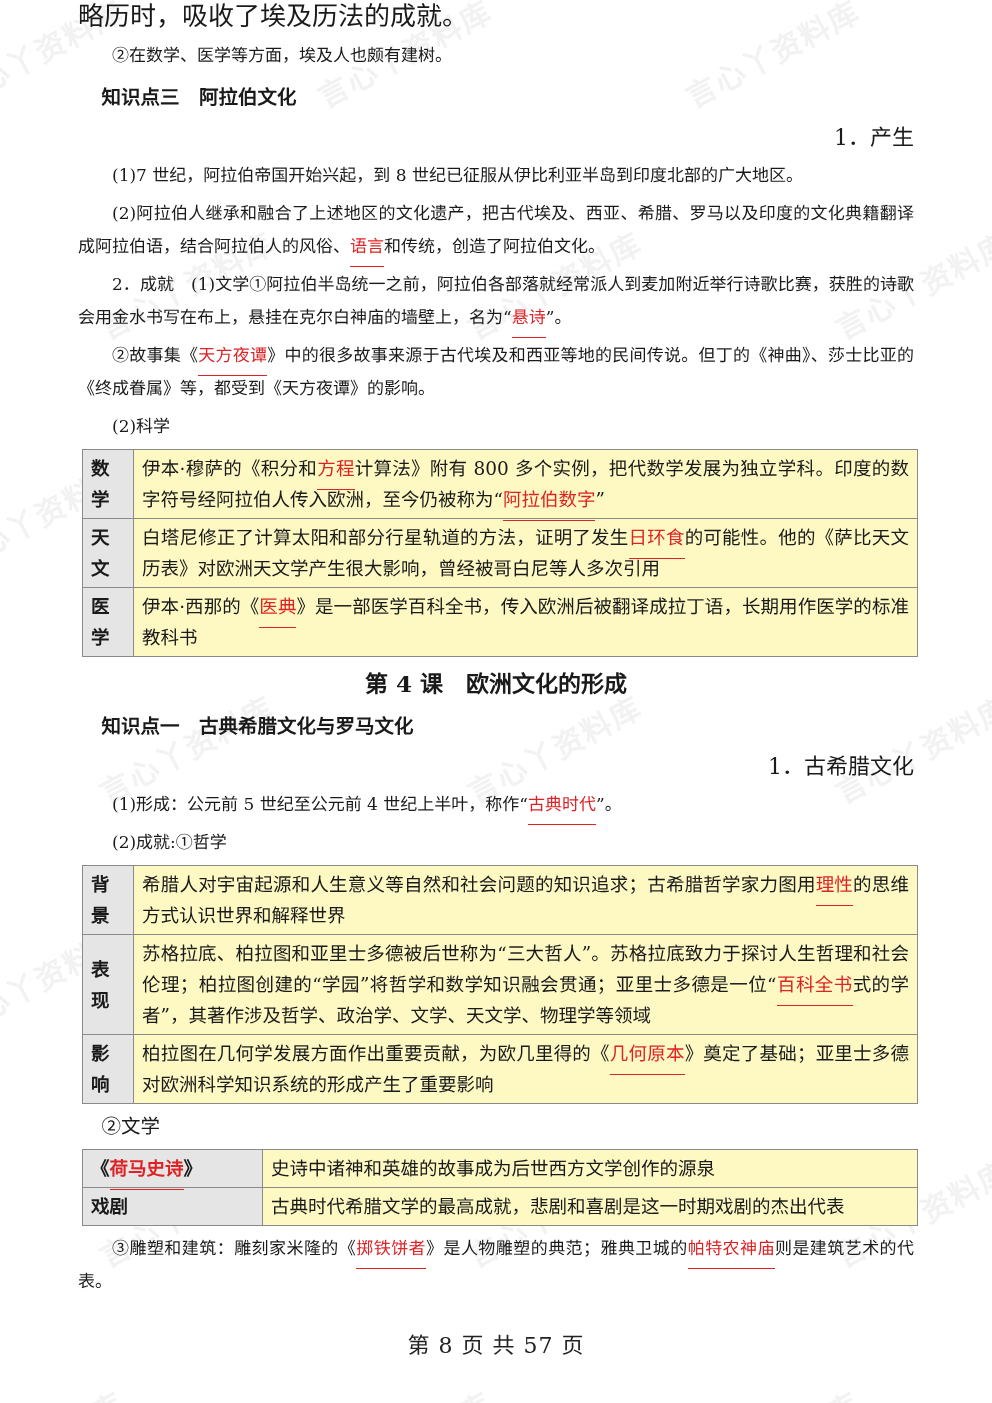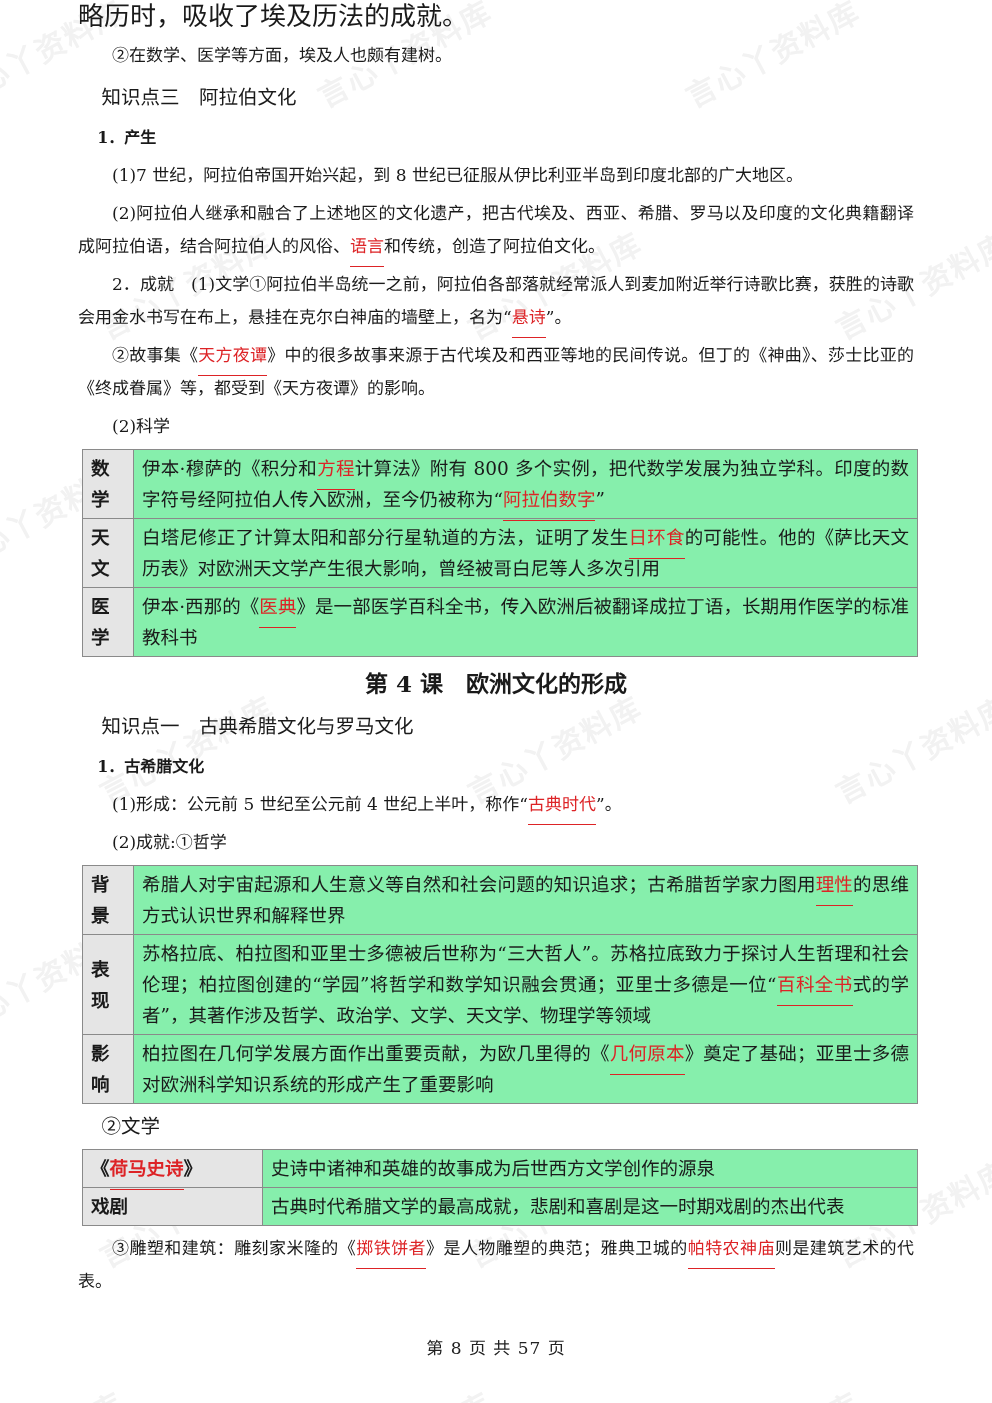--- a/index.html
+++ b/index.html
@@ -46,32 +46,33 @@
   }
 
   .doc-line {
     font-size: 26px;
     line-height: 33px;
     margin: 0 0 6px 0;
     text-align: justify;
     text-justify: inter-ideograph;
   }
   .heading {
-    font-weight: 400;
+    font-weight: 700;
     font-size: 19.5px;
     line-height: 33px;
     margin: 9px 0 6px 0;
     text-indent: 1.2em;
   }
   .subheading {
-    font-weight: 700;
-    font-size: 16px;
+    font-weight: 400;
+    font-size: 22px;
     line-height: 33px;
     margin: 7px 0 5px 0;
     text-indent: 1.2em;
+    text-align: right;
   }
   .lesson-title {
     text-align: center;
     font-weight: 700;
     font-size: 23px;
     line-height: 34px;
     margin: 10px 0 6px 0;
   }
   .para {
     font-size: 17px;
@@ -114,30 +115,30 @@
   td.lbl {
     background: #e5e5e5;
     text-align: center;
     font-weight: 700;
     padding: 3px 2px;
     line-height: 31px;
     letter-spacing: 0;
   }
   .lbl-narrow { width: 34px; }
   .lbl-wide  { width: 163px; }
-  td.body-cell { background: #86efac; }
+  td.body-cell { background: #fef9c3; }
 
   
   #footer {
     position: absolute;
     left: 0;
     right: 0;
     bottom: 44px;
     text-align: center;
-    font-size: 17px;
+    font-size: 22px;
     letter-spacing: 1px;
     color: #222;
     z-index: 1;
   }
 </style>
 </head>
 <body>
 
 <div id="page">
 

